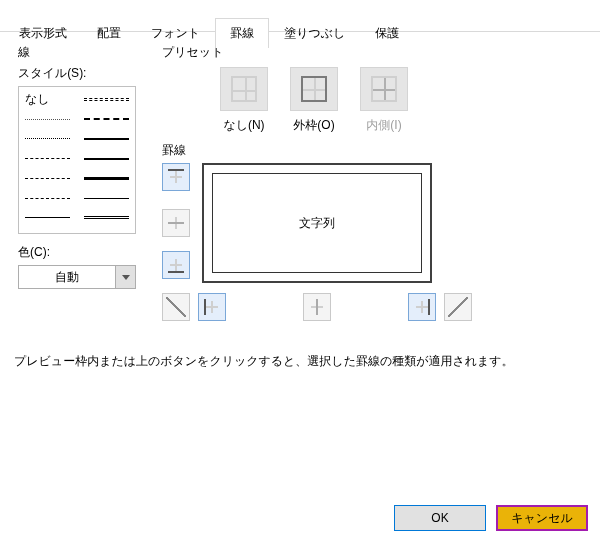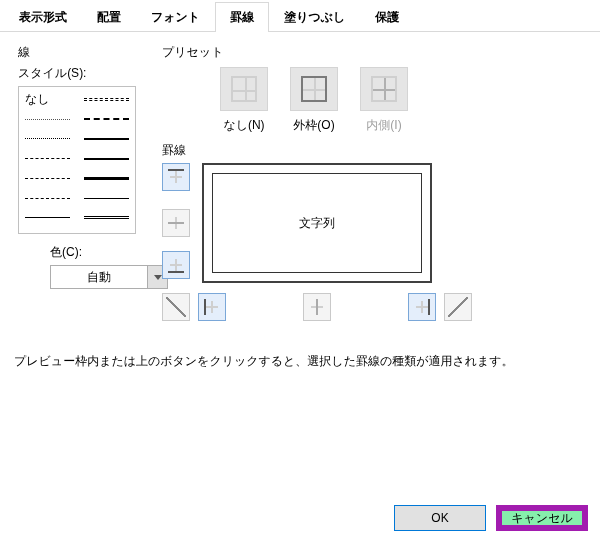--- a/index.html
+++ b/index.html
@@ -21,22 +21,21 @@
     height: 32px;
     padding-left: 4px;
     border-bottom: 1px solid #d9d9d9;
   }
   .tab {
     padding: 6px 14px;
     border: 1px solid transparent;
     border-bottom: none;
     cursor: pointer;
     position: relative;
-    top: 1px;
-    font-weight: bold;
+    top: 17px;
   }
   .tab.active {
     border-color: #d9d9d9;
     background: #fff;
   }
   
   .content {
     padding: 12px 18px 0 18px;
     display: flex;
     gap: 14px;
@@ -65,21 +64,20 @@
     height: 17px;
     display: flex;
     align-items: center;
   }
   .line-sample {
     width: 100%;
     height: 0;
   }
   .color-row {
     margin-top: 10px;
-    margin-left: 32px;
   }
   .color-select {
     margin-top: 4px;
     width: 118px;
     height: 24px;
     display: flex;
     border: 1px solid #adadad;
   }
   .color-select .val {
     flex: 1;
@@ -230,22 +228,22 @@
   .footer {
     position: absolute;
     right: 12px;
     bottom: 24px;
     display: flex;
     gap: 10px;
   }
   .btn {
     width: 92px;
     height: 26px;
-    border: 6px solid #a21caf;
-    background: #86efac;
+    border: 2px solid #a21caf;
+    background: #eab308;
     display: flex;
     align-items: center;
     justify-content: center;
     cursor: pointer;
   }
   .btn.primary {
     border: 1px solid #0078d7;
     background: #e1e1e1;
   }
 </style>

